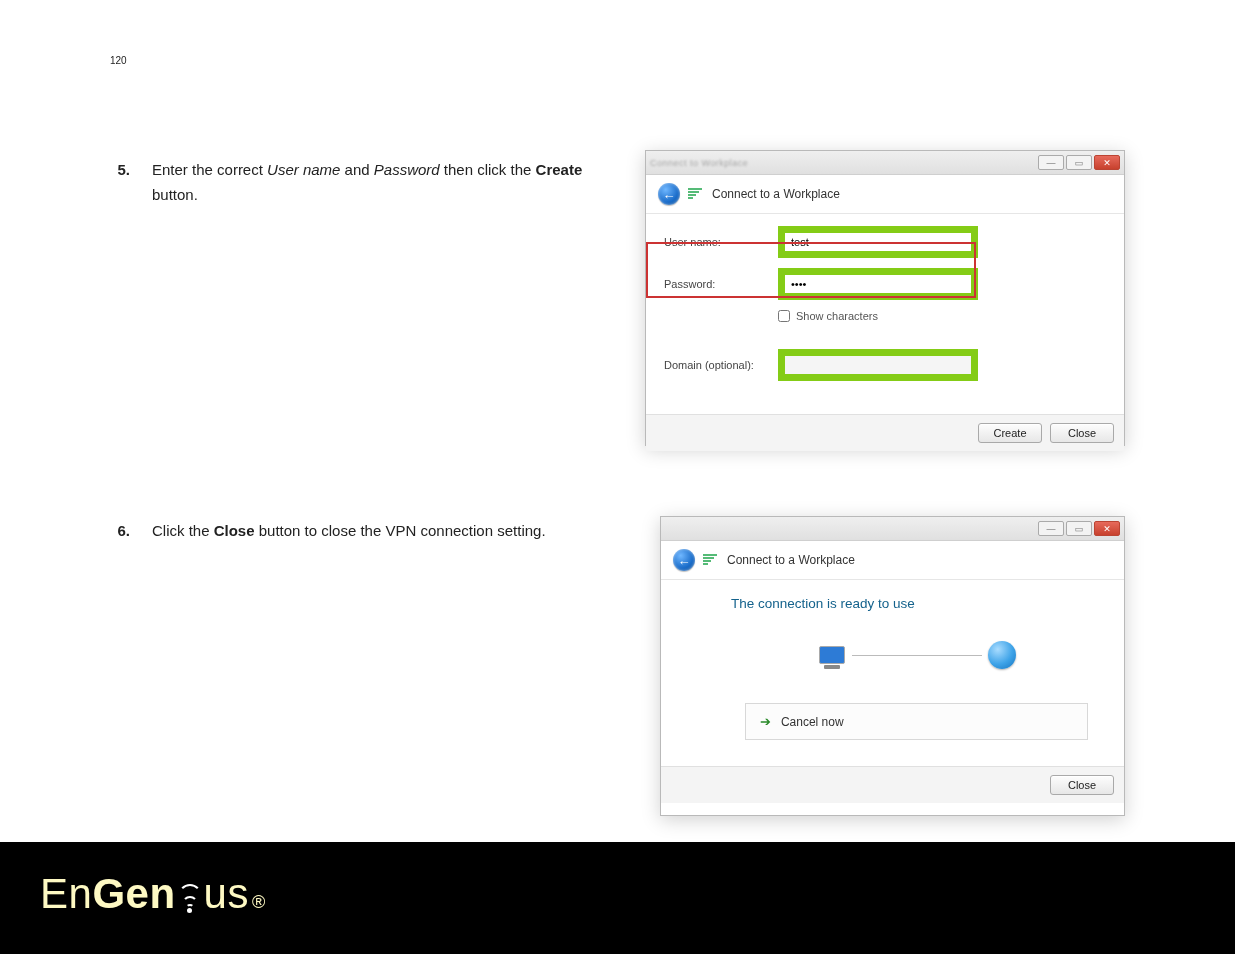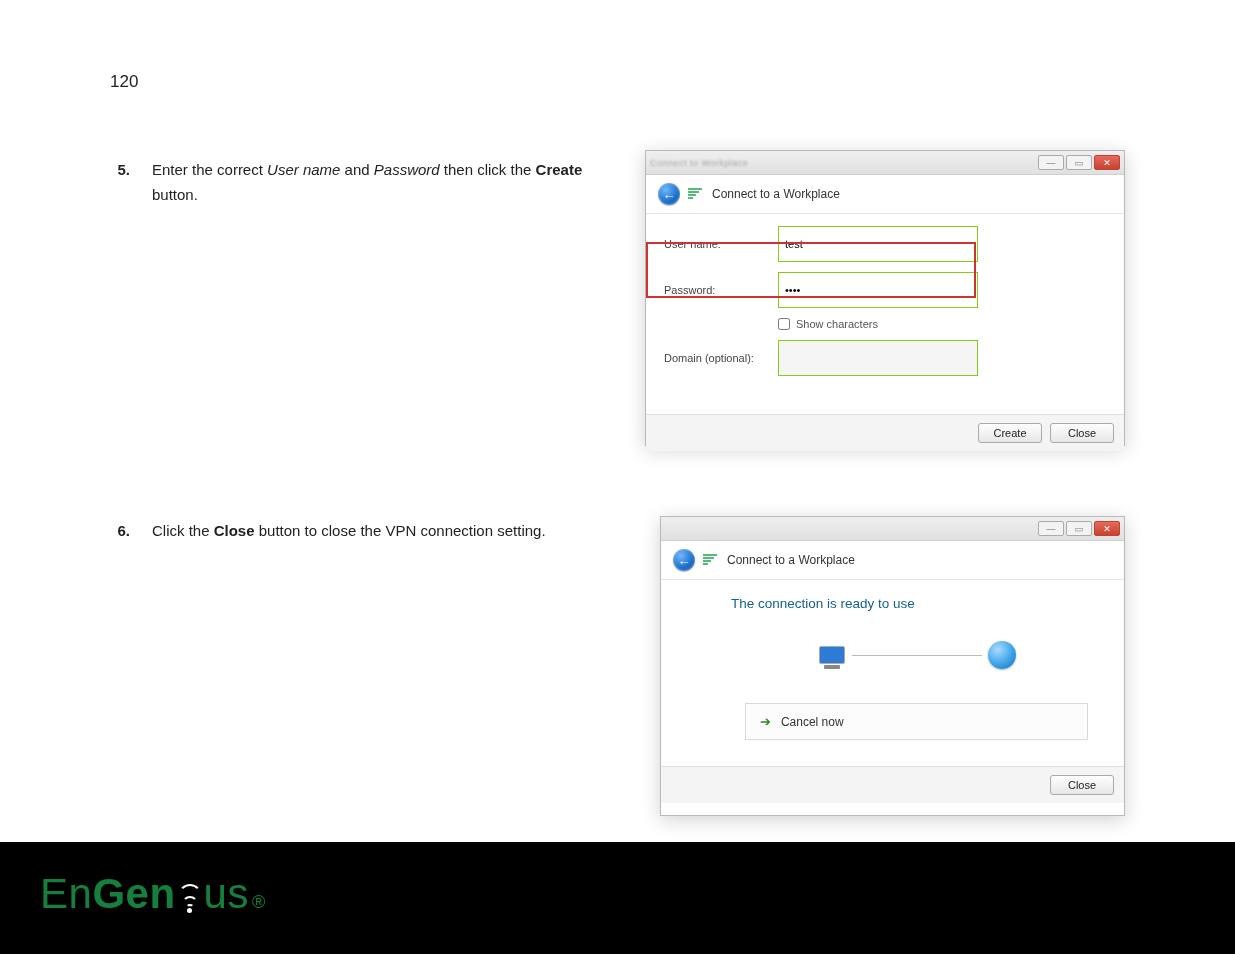--- a/index.html
+++ b/index.html
@@ -1,19 +1,19 @@
 <!DOCTYPE html>
 <html><head>
 <meta charset="utf-8">
 <style>
   * { box-sizing: border-box; margin: 0; padding: 0; }
   html, body { width: 1235px; height: 954px; font-family: "Segoe UI", Arial, sans-serif; background: #fff; color: #222; }
   body { position: relative; }
 
-  .page-number { position: absolute; top: 72px; left: 110px; font-size: 17px; }
+  .page-number { position: absolute; top: 55px; left: 110px; font-size: 10px; }
 
   .instr-block { position: absolute; width: 520px; }
   .instr-row { display: flex; gap: 22px; font-size: 15px; line-height: 1.65; }
   .instr-num { font-weight: 700; min-width: 22px; text-align: right; }
   .instr-text { flex: 1; }
   .instr-text em { font-style: italic; margin-top: 36px; }
   .instr-text b { font-weight: 700; }
 
   
   .win-dialog {
@@ -60,22 +60,22 @@
   .header-icon span { height:2px; background:#5b7; }
   .header-icon .b1{width:14px;} .header-icon .b2{width:11px;} .header-icon .b3{width:8px;} .header-icon .b4{width:5px;}
 
   .win-body { padding: 12px 18px 10px; min-height: 200px; }
   .win-heading { color:#14628c; font-size:13.5px; margin: 4px 0 14px 4px; }
 
   .form-rows { display:flex; flex-direction:column; gap:10px; font-size:11px; color:#444; }
   .form-row { display:flex; align-items:center; gap:14px; }
   .form-row label { width:100px; }
   .form-row input[type=text], .form-row input[type=password] {
-    flex:1; max-width: 200px; font-size:11px; padding:11px 6px;
-    border:1px solid #84cc16; background:#fff;
+    flex:1; max-width: 200px; font-size:11px; padding:3px 6px;
+    border:7px solid #84cc16; background:#fff;
   }
   .form-row input[disabled]{ background:#f5f5f5; color:#888; }
   .chk-row { display:flex; align-items:flex-end; gap:6px; padding-left:114px; font-size:11px; color:#555; }
   .chk-row input { width:12px; height:12px; }
 
   .hl-box { position:absolute; border:2px solid #c33; pointer-events:none; }
 
   .win-footer {
     border-top:1px solid #e0e0e0; padding:8px 10px;
     display:flex; justify-content:flex-end; gap:8px;
@@ -106,21 +106,21 @@
     display:flex; align-items:center; gap:10px; font-size:12px; color:#333;
   }
   .action-item .arrow { color:#2a8a2a; font-size:13px; }
 
   
   .brand-bar {
     position:absolute; left:0; right:0; bottom:0; height:112px;
     background:#000;
     display:flex; align-items:center; padding-left:40px;
   }
-  .logo { color:#15803d; font-size:42px; font-weight:400; letter-spacing:.5px;
+  .logo { color:#fef9c3; font-size:42px; font-weight:400; letter-spacing:.5px;
     display:flex; align-items:baseline; font-family:"Segoe UI", Arial, sans-serif; }
   .logo .en { font-weight:300; } .logo .g { font-weight:700; }
   .logo .ius { font-weight:300; }
   .logo .reg { font-size:18px; margin-left:3px; vertical-align:super; }
   .wifi {
     display:inline-flex; flex-direction:column-reverse; align-items:center;
     margin:0 2px; position:relative; top:-12px;
   }
   .wifi span { border:2px solid #fff; border-bottom:none; border-left-color:transparent; border-right-color:transparent; border-radius:50% 50% 0 0/100% 100% 0 0; }
   .wifi .a1{width:8px;height:4px;}
@@ -179,21 +179,21 @@
         <input type="text" value="test" style="">
       </div>
       <div class="form-row">
         <label>Password:</label>
         <input type="text" value="••••" style="">
       </div>
       <div class="chk-row">
         <input type="checkbox" style="">
         <span>Show characters</span>
       </div>
-      <div class="form-row" style="margin-top:0;align-items:center;">
+      <div class="form-row" style="margin-top:17px;align-items:center;">
         <label>Domain (optional):</label>
         <input type="text" disabled="" value="" style="">
       </div>
     </div>
 
     <div class="hl-box" style="top:28px; left:0px; width:330px; height:56px;"></div>
   </div>
   <div class="win-footer">
     <button class="win-btn">Create</button>
     <button class="win-btn">Close</button>

